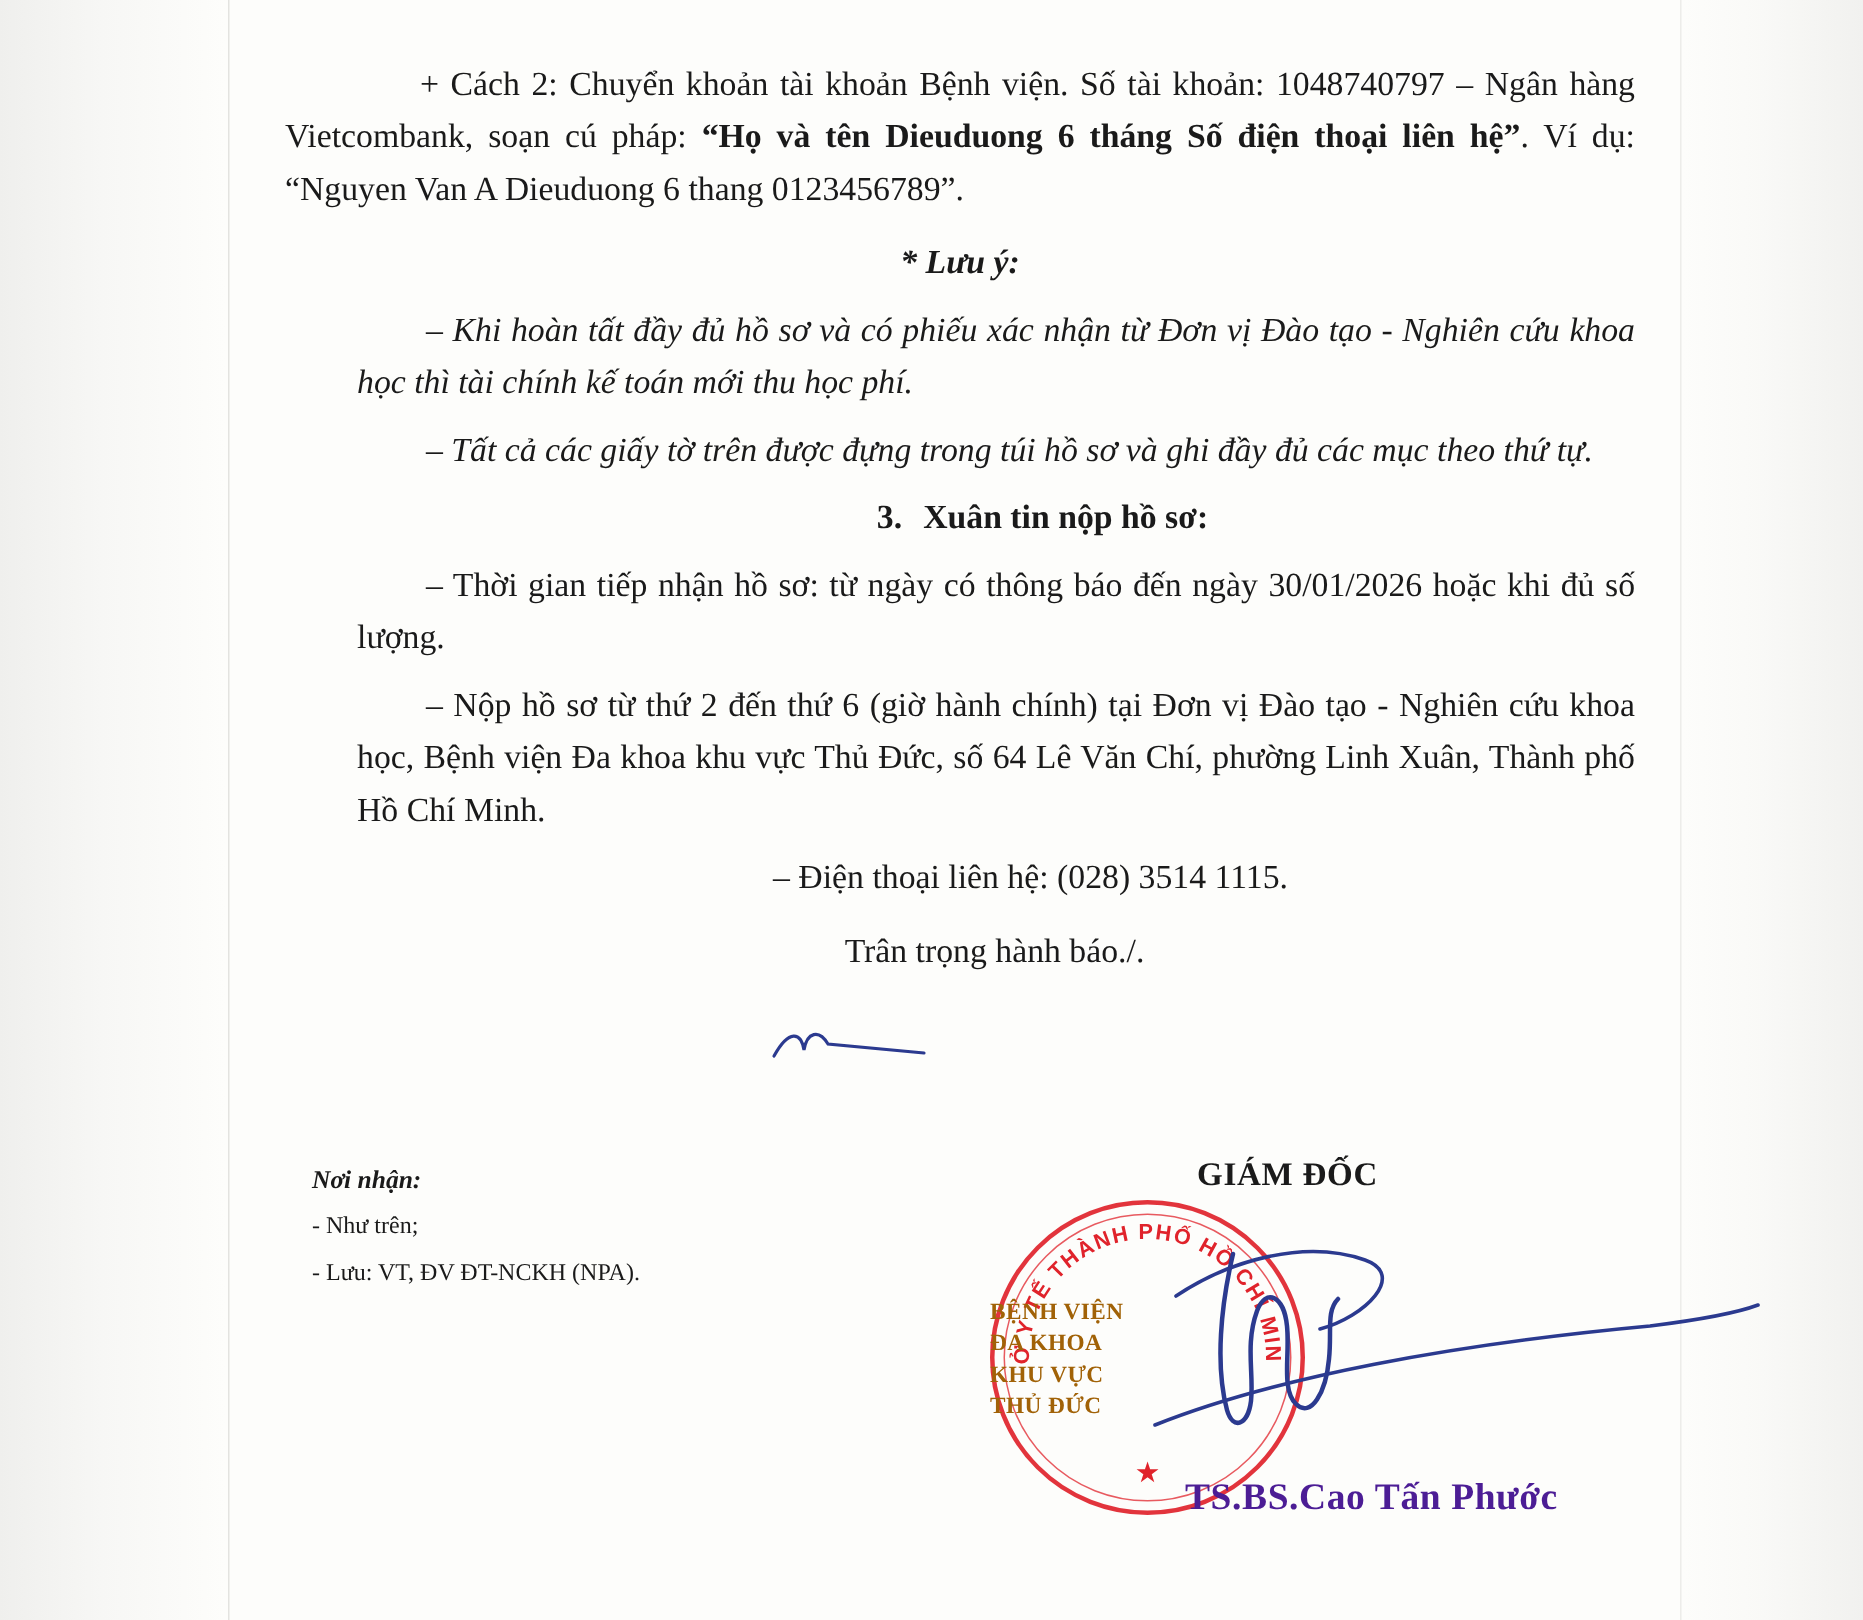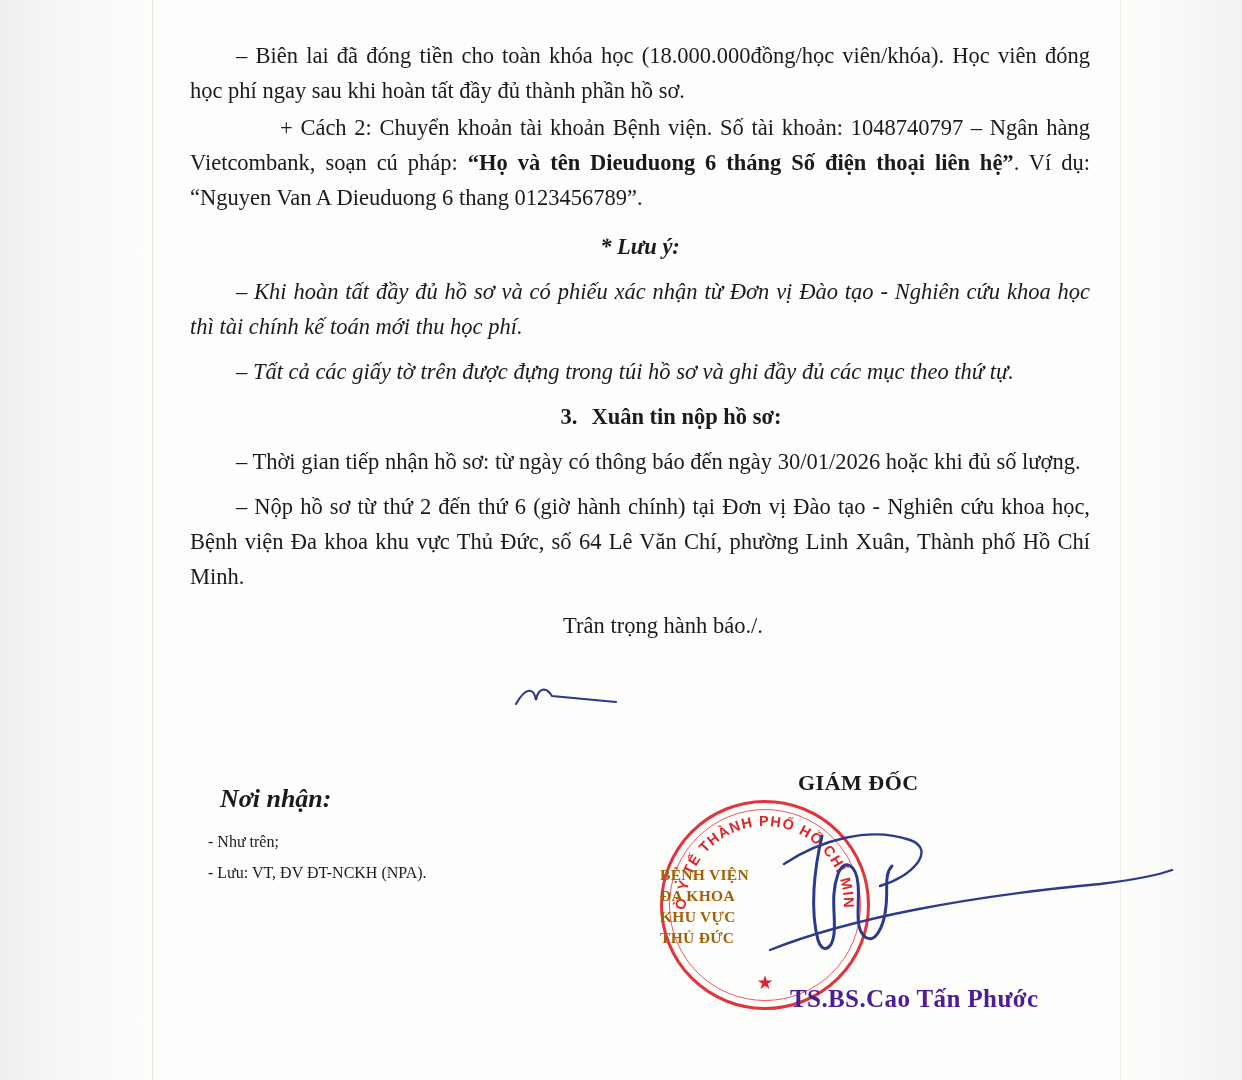--- a/index.html
+++ b/index.html
@@ -50,43 +50,43 @@
     margin: 0 0 2px 0;
     font-size: 22.5px;
     line-height: 35px;
     text-align: justify;
     text-justify: inter-word;
   }
   .indent { text-indent: 46px; }
   .indent-lg { text-indent: 90px; }
   .italic { font-style: italic; }
   .bold { font-weight: bold; }
-  .gap-sm { margin-top: 10px; }
+  .gap-sm { margin-top: 10px; margin-left: 48px; }
   .gap-md { margin-top: 14px; }
   .no-just { text-align: center; }
 
   .section-head {
     text-indent: 62px;
     font-weight: bold;
   }
   .section-head .num { margin-right: 14px; }
 
   
   .footer {
     position: absolute;
     left: 208px;
     top: 772px;
     width: 980px;
   }
   .recipients-title {
     font-style: italic;
     font-weight: bold;
-    font-size: 26px;
+    font-size: 17px;
     line-height: 30px;
-    margin: 12px;
+    margin: 0;
   }
   .recipients-line {
     font-size: 16px;
     line-height: 31px;
     margin: 0;
   }
   .director-title {
     position: absolute;
     left: 590px;
     top: -2px;
@@ -163,37 +163,37 @@
 <body>
 
 <div class="page">
   <div class="scan-edge-left"></div>
   <div class="scan-edge-right"></div>
   <div class="scan-line" style="left:152px;"></div>
   <div class="scan-line" style="left:1120px;opacity:.6;"></div>
 
   <div class="content">
 
-    <p class="indent">–   Biên lai đã đóng tiền cho toàn khóa học (18.000.000đồng/học viên/khóa). Học viên đóng học phí ngay sau khi hoàn tất đầy đủ thành phần hồ sơ.</p>
 
 
     <p class="indent-lg"><span>+ Cách 2: Chuyển khoản tài khoản Bệnh viện. Số tài khoản: 1048740797 – Ngân hàng Vietcombank, soạn cú pháp: </span><span class="bold">“Họ và tên Dieuduong 6 tháng Số điện thoại liên hệ”</span><span>. Ví dụ: “Nguyen Van A Dieuduong 6 thang 0123456789”.</span></p>
 
     <p class="italic bold gap-md no-just">* Lưu ý:</p>
 
     <p class="indent italic gap-sm">–   Khi hoàn tất đầy đủ hồ sơ và có phiếu xác nhận từ Đơn vị Đào tạo - Nghiên cứu khoa học thì tài chính kế toán mới thu học phí.</p>
 
     <p class="indent italic gap-sm">–   Tất cả các giấy tờ trên được đựng trong túi hồ sơ và ghi đầy đủ các mục theo thứ tự.</p>
 
     <p class="section-head no-just gap-sm"><span class="num">3.</span><span>Xuân tin nộp hồ sơ:</span></p>
 
     <p class="indent gap-sm">–  Thời gian tiếp nhận hồ sơ: từ ngày có thông báo đến ngày 30/01/2026 hoặc khi đủ số lượng.</p>
 
     <p class="indent gap-sm">–  Nộp hồ sơ từ thứ 2 đến thứ 6 (giờ hành chính) tại Đơn vị Đào tạo - Nghiên cứu khoa học, Bệnh viện Đa khoa khu vực Thủ Đức, số 64 Lê Văn Chí, phường Linh Xuân, Thành phố Hồ Chí Minh.</p>
 
+    <p class="indent gap-sm no-just">–  Điện thoại liên hệ: (028) 3514 1115.</p>
 
     <p class="indent gap-md no-just">Trân trọng hành báo./.</p>
   </div>
 
   <svg class="ink" style="left:512px;top:680px;" width="110" height="40" viewBox="0 0 110 40">
     <path d="M4 24 C14 6, 22 8, 24 20 C26 8, 34 6, 40 16 L104 22" fill="none" stroke="#2b3a8f" stroke-width="2.1" stroke-linecap="round"></path>
   </svg>
 
   <div class="footer">
     <p class="recipients-title">Nơi nhận:</p>

